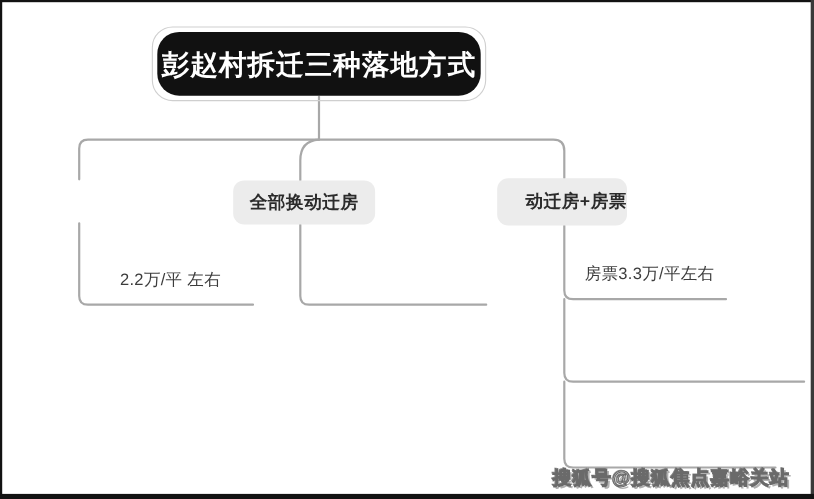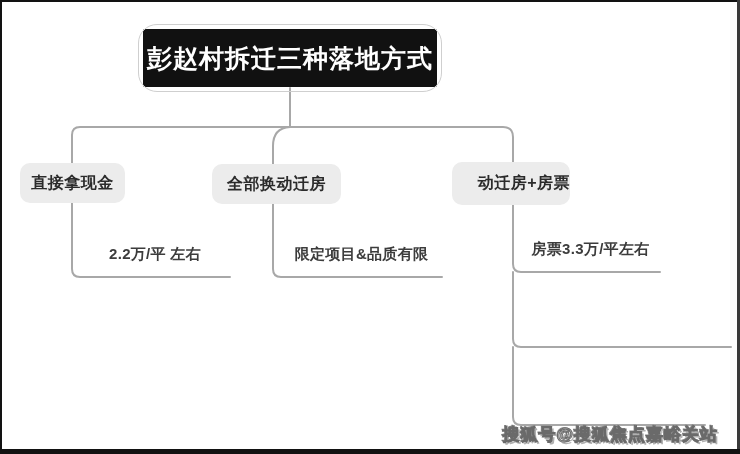--- a/index.html
+++ b/index.html
@@ -14,39 +14,39 @@
   .edge{position:absolute;background:#121212;}
   .edge.top{left:0;top:0;width:740px;height:2px;}
   .edge.left{left:0;top:0;width:2px;height:454px;}
   .edge.right{right:0;top:0;width:3px;height:454px;background:#3a3a3a;}
   .edge.bottom{left:0;bottom:0;width:740px;height:5px;}
 
   svg.connectors{position:absolute;left:0;top:0;}
 
   .root-node{
     position:absolute;left:143px;top:29px;width:294px;height:58px;
-    background:#111111;border-radius:2px;
+    background:#111111;border-radius:20px;
     display:flex;align-items:center;justify-content:center;
     color:#ffffff;font-size:25px;font-weight:bold;letter-spacing:1px;
   }
   .root-node::after{
     content:"";position:absolute;inset:-5px;border:1px solid #cfcfcf;
     border-radius:19px;pointer-events:none;
   }
   .branch-node{
     position:absolute;background:#ececec;border-radius:10px;
     display:flex;align-items:center;justify-content:center;
     color:#2b2b2b;font-size:16px;font-weight:600;letter-spacing:.5px;
   }
   .b1{left:20px;top:163px;width:105px;height:40px;}
   .b2{left:212px;top:164px;width:129px;height:40px;}
   .b3{left:452px;top:162px;width:118px;height:43px;justify-content:flex-end;}
 
   .leaf{
-    position:absolute;color:#3c3c3c;font-size:15px;font-weight:700;
+    position:absolute;color:#3c3c3c;font-size:15px;font-weight:400;
     text-align:center;letter-spacing:.3px;white-space:nowrap;
   }
   .l1{left:80px;top:245px;width:150px;}
   .l2{left:281px;top:245px;width:161px;}
   .l3{left:521px;top:240px;width:139px;}
   .l4{left:523px;top:315px;width:210px;}
   .l5{left:521px;top:392px;width:184px;}
 
   .watermark{
     position:absolute;right:22px;bottom:8px;
@@ -76,32 +76,28 @@
 
     <path d="M513,205 L513,264 Q513,272 521,272 L660,272"></path>
     <path d="M513,272 L513,339 Q513,347 521,347 L731,347"></path>
     <path d="M513,347 L513,417 Q513,425 521,425 L705,425"></path>
   </svg>
 
   <div class="root-node">
     <span>彭赵村拆迁三种落地方式</span>
   </div>
 
-  <div class="branch-node b1">
-    <span>直接拿现金</span>
-  </div>
   <div class="branch-node b2">
     <span>全部换动迁房</span>
   </div>
   <div class="branch-node b3">
     <span>动迁房+房票</span>
   </div>
 
   <div class="leaf l1">2.2万/平 左右</div>
-  <div class="leaf l2">限定项目&amp;品质有限</div>
   <div class="leaf l3">房票3.3万/平左右</div>
 
   <div class="watermark">搜狐号@搜狐焦点嘉峪关站</div>
 
   <div class="edge top"></div>
   <div class="edge left"></div>
   <div class="edge right"></div>
   <div class="edge bottom"></div>
 
 </div>

